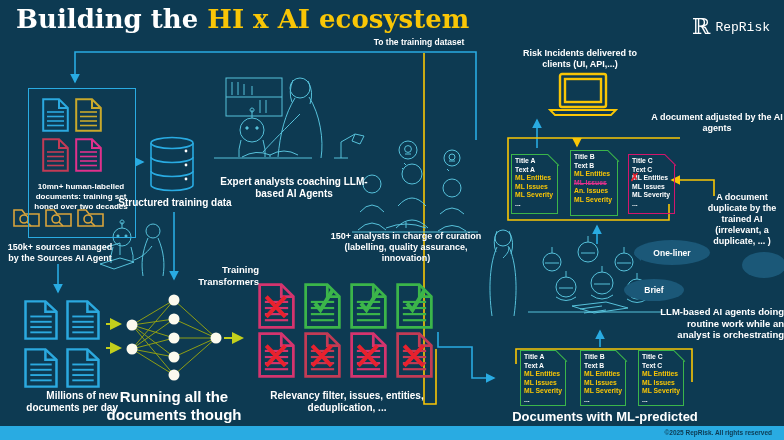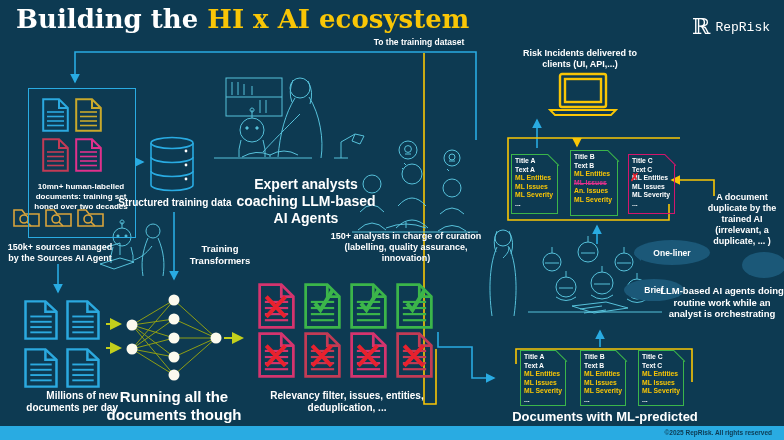--- a/index.html
+++ b/index.html
@@ -1,21 +1,21 @@
 <!DOCTYPE html>
 <html><head>
 <meta charset="utf-8">
 <style>
   html,body{margin:0;padding:0;background:#0D3A52;}
   .canvas{position:relative;width:784px;height:440px;background:#0D3A52;overflow:hidden;
           font-family:"Liberation Sans",sans-serif;}
   svg.overlay{position:absolute;left:0;top:0;z-index:1;}
   .abs{position:absolute;z-index:2;}
   .lbl{position:absolute;z-index:3;color:#FFFFFF;font-weight:bold;text-align:center;line-height:1.22;}
-  .left{text-align:center;}
+  .left{text-align:right;margin-top:21px;}
   .title{position:absolute;left:16px;top:4px;z-index:4;font-family:"DejaVu Serif",serif;
          font-weight:bold;font-size:26px;color:#FFFFFF;letter-spacing:0;}
   .title .hl{color:#F9C606;}
   .logo{position:absolute;right:14px;top:16px;z-index:4;display:flex;align-items:center;gap:5px;color:#fff;}
   .logo .mono{font-family:"DejaVu Serif",serif;font-size:22px;line-height:22px;}
   .logo .word{font-family:Liberation Mono, monospace;font-size:13px;}
   .frame{position:absolute;z-index:2;border:1.5px solid #29ABE2;}
   .docgrid{position:absolute;display:grid;grid-template-columns:27px 27px;gap:6px;z-index:2;}
   .doc{display:block;}
   .card{position:absolute;z-index:3;border:1.5px solid;padding:2px 3px;box-sizing:border-box;}
@@ -269,21 +269,21 @@
           <line x1="5" y1="14" x2="22" y2="14" stroke="#2BA9DF" stroke-width="1.6"></line>
           <line x1="5" y1="18.5" x2="22" y2="18.5" stroke="#2BA9DF" stroke-width="1.6"></line>
           <line x1="5" y1="23" x2="22" y2="23" stroke="#2BA9DF" stroke-width="1.6"></line>
           <line x1="5" y1="27.5" x2="22" y2="27.5" stroke="#2BA9DF" stroke-width="1.6"></line>
         </svg></span>
   </div>
   <div class="lbl" style="left:4px;top:390px;width:114px;font-size:10px;text-align:right;">Millions of new documents per day</div>
 
   <div class="lbl" style="left:100px;top:197px;width:150px;font-size:10px;">Structured training data</div>
   <div class="lbl left" style="left:181px;top:243px;width:78px;font-size:9.5px;">Training Transformers</div>
-  <div class="lbl" style="left:228px;top:176px;width:156px;font-size:14px;">Expert analysts coaching LLM-based AI Agents</div>
+  <div class="lbl" style="left:216px;top:176px;width:156px;font-size:10px;">Expert analysts coaching LLM-based AI Agents</div>
   <div class="lbl" style="left:320px;top:231px;width:172px;font-size:9px;">150+ analysts in charge of curation (labelling, quality assurance, innovation)</div>
   <div class="lbl" style="left:90px;top:388px;width:168px;font-size:15px;">Running all the documents though transformers</div>
 
   <span class="doc abs" style="left:258px;top:283px;width:37px;height:46px;"><svg viewBox="0 0 27 34" width="100%" height="100%" preserveAspectRatio="none">
         <path d="M1.2,1.2 H17 L25.8,10 V32.8 H1.2 Z" fill="none" stroke="#D4346E" stroke-width="2"></path>
         <path d="M17,1.2 V10 H25.8" fill="none" stroke="#D4346E" stroke-width="2"></path>
         <line x1="5" y1="14" x2="22" y2="14" stroke="#D4346E" stroke-width="1.6"></line>
         <line x1="5" y1="18.5" x2="22" y2="18.5" stroke="#D4346E" stroke-width="1.6"></line>
         <line x1="5" y1="23" x2="22" y2="23" stroke="#D4346E" stroke-width="1.6"></line>
         <line x1="5" y1="27.5" x2="22" y2="27.5" stroke="#D4346E" stroke-width="1.6"></line>
@@ -375,20 +375,21 @@
   <div class="card pink" style="left:628px;top:154px;width:47px;height:60px;">
     <span class="fold"></span>
     <div class="cl">Title C</div>
       <div class="cl">Text C</div>
     <div class="cl"><span class="mlx"><span class="xmark">✗</span><span>ML Entities</span></span></div>
     <div class="cl">ML Issues</div>
       <div class="cl">ML Severity</div>
     <div class="cl">...</div>
   </div>
 
+  <div class="lbl" style="left:650px;top:112px;width:134px;font-size:9px;">A document adjusted by the AI agents</div>
   <div class="lbl" style="left:700px;top:192px;width:84px;font-size:9px;">A document duplicate by the trained AI (irrelevant, a duplicate, ... )</div>
 
   <div class="bubble ol" style="left:634px;top:240px;width:76px;height:25px;font-size:8.5px;">One-liner</div>
   <div class="bubble br" style="left:624px;top:279px;width:60px;height:22px;font-size:8.5px;">Brief</div>
   <div class="bubble" style="left:742px;top:252px;width:44px;height:26px;"></div>
 
   <div class="lbl left" style="left:660px;top:285px;width:124px;font-size:9.5px;">LLM-based AI agents doing routine work while an analyst is orchestrating</div>
 
   <div class="card green" style="left:520px;top:350px;width:46px;height:56px;">
     <span class="fold"></span>

